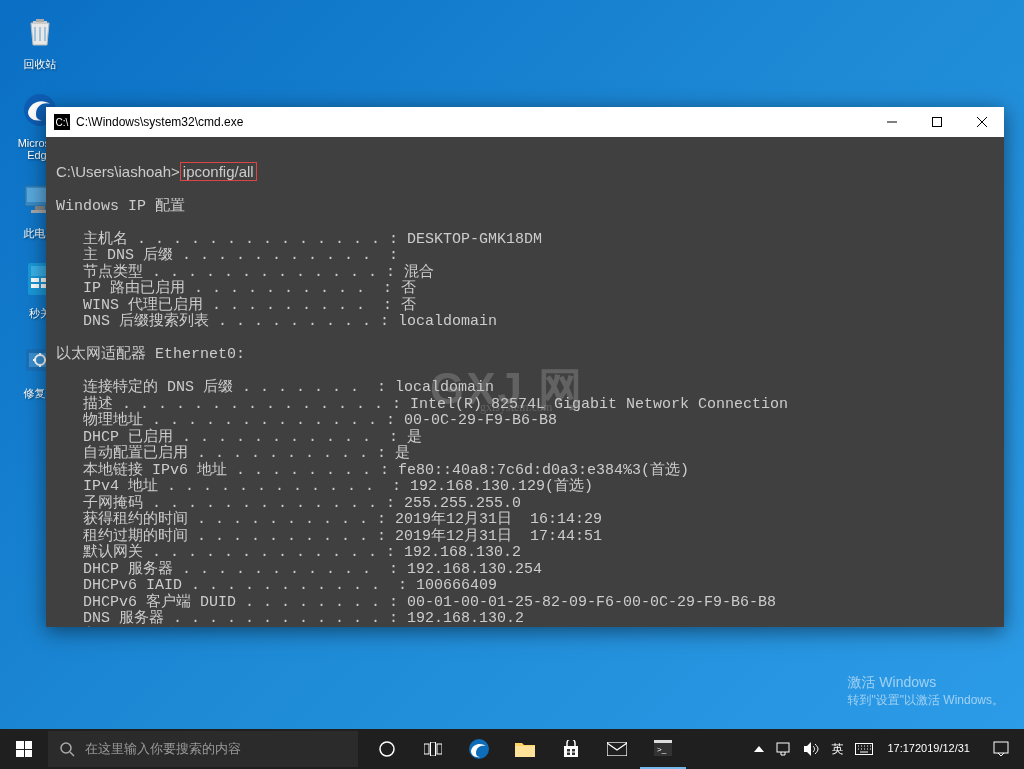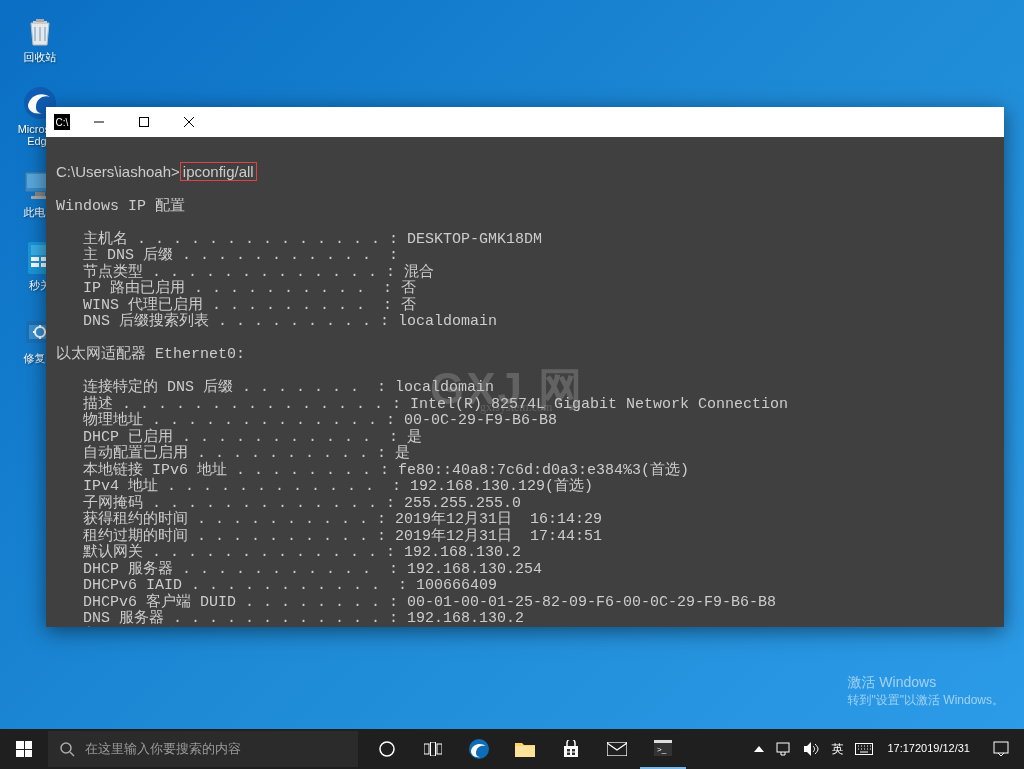--- a/index.html
+++ b/index.html
@@ -1,20 +1,20 @@
 <!DOCTYPE html>
 <html><head>
 <meta charset="utf-8">
 <style>
 *{margin:0;padding:0;box-sizing:border-box;font-family:"Microsoft YaHei","Segoe UI",sans-serif}
 body{width:1024px;height:769px;background:linear-gradient(135deg,#0a6fc4 0%,#1e8ad6 50%,#2d9ce8 100%);position:relative;overflow:hidden}
 .desktop-icons{position:absolute;top:10px;left:10px;display:flex;flex-direction:column;gap:18px}
 .desktop-icon{display:flex;flex-direction:column;align-items:center;width:60px;cursor:pointer}
 .desktop-icon .icon-img{width:40px;height:40px;display:flex;align-items:center;justify-content:center}
-.desktop-icon .label{color:#fff;font-size:11px;text-align:center;margin-top:0;text-shadow:1px 1px 2px rgba(0,0,0,0.5)}
+.desktop-icon .label{color:#fff;font-size:11px;text-align:center;margin-top:7px;text-shadow:1px 1px 2px rgba(0,0,0,0.5)}
 .cmd-window{position:absolute;top:107px;left:46px;width:958px;height:520px;background:#000;display:flex;flex-direction:column;box-shadow:0 4px 20px rgba(0,0,0,0.5)}
 .cmd-titlebar{height:30px;background:#fff;display:flex;align-items:center;padding:0 0 0 8px}
 .cmd-icon{width:16px;height:16px;background:#000;display:inline-flex;align-items:center;justify-content:center;margin-right:6px;font-size:10px;color:#fff}
 .cmd-title{font-size:12px;color:#000;flex:1}
 .cmd-controls{display:flex;height:100%}
 .cmd-btn{width:45px;height:30px;display:flex;align-items:center;justify-content:center;cursor:pointer;font-family:Arial}
 .cmd-body{flex:1;background:#404040;padding:10px;font-family:"NSimSun","SimSun","Courier New",monospace;font-size:15px;color:#ccc;line-height:1.1;overflow:hidden;white-space:pre}
 .highlight{border:1px solid #d44;padding:0 2px}
 .watermark{position:absolute;top:360px;left:430px;font-size:44px;font-weight:bold;color:rgba(180,180,180,0.3);font-family:Liberation Sans, sans-serif;pointer-events:none;letter-spacing:2px}
 .watermark2{position:absolute;top:400px;left:480px;font-size:12px;color:rgba(180,180,180,0.3);font-family:Liberation Serif, serif;pointer-events:none}
@@ -94,20 +94,21 @@
           <path d="M18 14v-2M18 26v-2M13 19h-2M25 19h-2" stroke="#fff" stroke-width="2"></path>
         </svg>
       </div>
     <div class="label">修复开</div>
   </div>
 </div>
 
 <div class="cmd-window">
   <div class="cmd-titlebar">
     <span class="cmd-icon">C:\</span>
+    <span class="cmd-title">C:\Windows\system32\cmd.exe</span>
     <div class="cmd-controls">
       <div class="cmd-btn">
           <svg width="10" height="10">
             <path d="M0 5h10" stroke="#000"></path>
           </svg>
         </div>
       <div class="cmd-btn">
           <svg width="10" height="10">
             <rect x="0.5" y="0.5" width="9" height="9" fill="none" stroke="#000"></rect>
           </svg>

